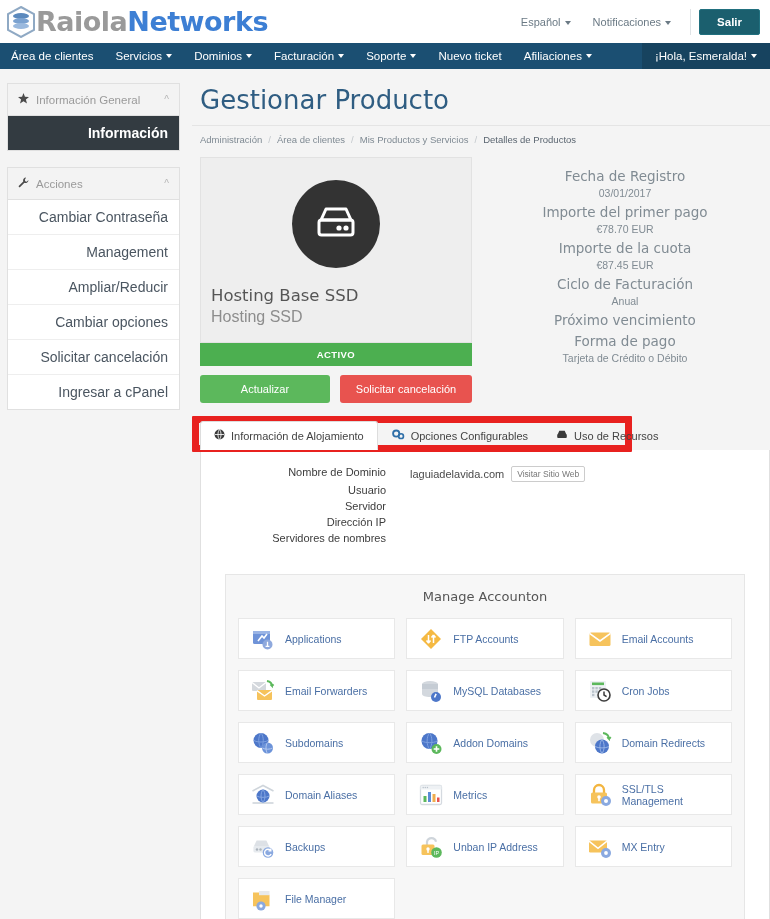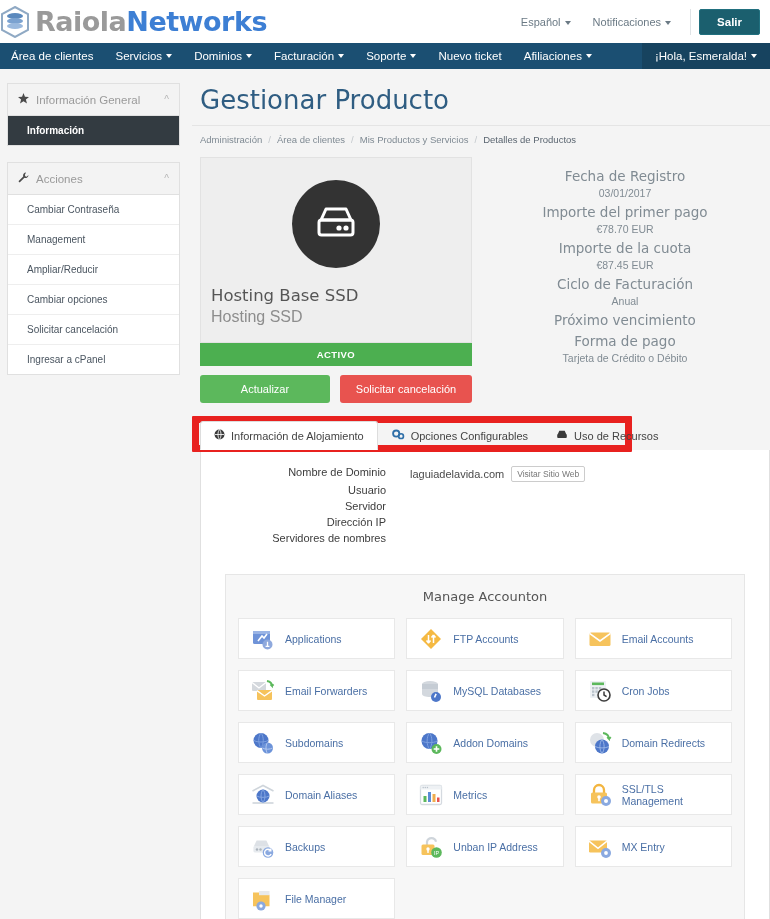--- a/index.html
+++ b/index.html
@@ -8,21 +8,21 @@
     font-family: "Liberation Sans", sans-serif;
     background: #f4f4f4;
     overflow: hidden;
   }
 
   
   .topbar {
     height: 43px; background: #ffffff;
     display: flex; align-items: center; position: relative;
   }
-  .logo { display: flex; align-items: center; gap: 5px; }
+  .logo { display: flex; align-items: center; padding-left: 6px; }
   .logo-mark { width: 30px; height: 32px; position: relative; }
   .logo-text { font-size: 27px; font-weight: bold; letter-spacing: -0.5px; font-family: "DejaVu Sans", sans-serif; }
   .logo-text .t1 { color: #9a9a9a; }
   .logo-text .t2 { color: #3d7fd4; }
   .topright {
     margin-left: auto; display: flex; align-items: center;
     gap: 0; padding-right: 10px; height: 100%;
   }
   .tr-link {
     font-size: 11px; color: #6b7a85; padding: 0 11px;
@@ -57,22 +57,22 @@
 
   
   .panel { background: #fff; border: 1px solid #e0e0e0; margin-bottom: 16px; }
   .panel-head {
     background: #f3f3f3; border-bottom: 1px solid #e0e0e0;
     padding: 9px 10px; font-size: 11.5px; color: #9a9a9a;
     display: flex; align-items: center; gap: 7px; cursor: pointer;
   }
   .panel-head .chev { margin-left: auto; color: #b5b5b5; font-size: 10px; }
   .panel-item {
-    padding: 9px 19px; font-size: 10px; color: #4a5560;
-    border-bottom: 1px solid #eeeeee; cursor: pointer;
+    padding: 9px 11px; font-size: 14px; color: #4a5560;
+    border-bottom: 1px solid #eeeeee; cursor: pointer; text-align: right;
   }
   .panel-item:last-child { border-bottom: none; }
   .panel-item.active { background: #333b41; color: #ffffff; font-weight: bold; }
 
   
   .page-title {
     font-size: 26px; color: #2f5d82; font-weight: normal;
     padding: 16px 0 10px 8px; font-family: "DejaVu Sans", sans-serif;
   }
   .crumbs {

